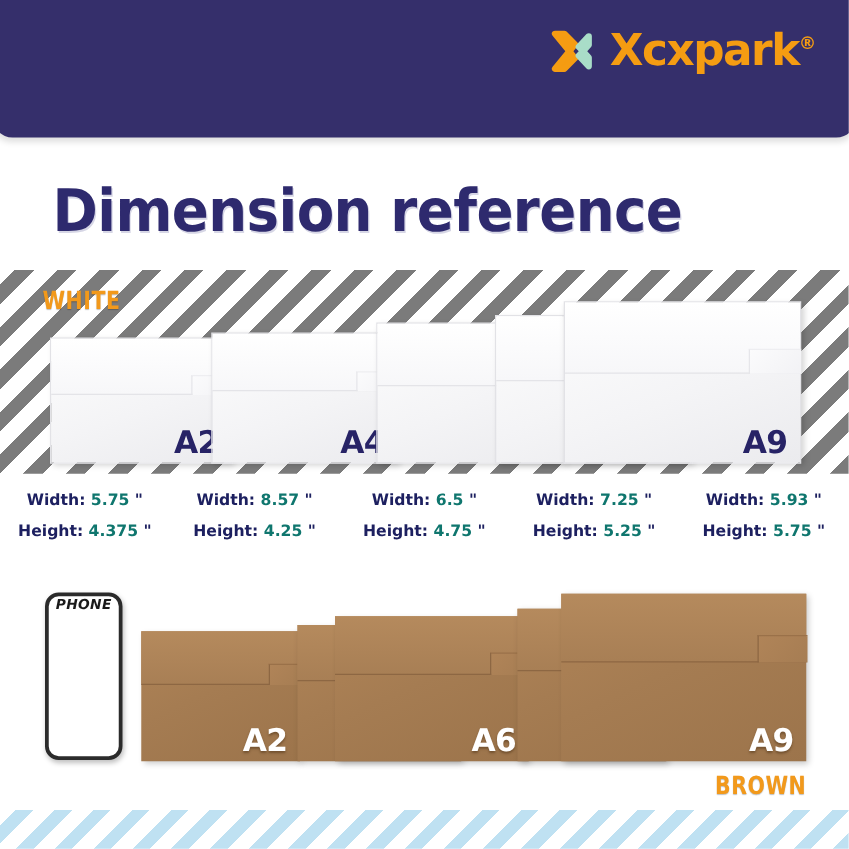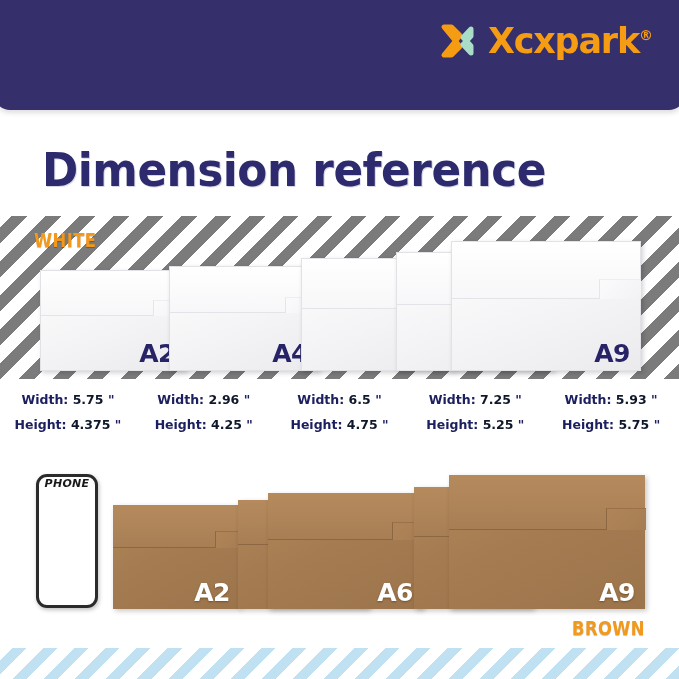--- a/index.html
+++ b/index.html
@@ -213,21 +213,21 @@
   }
   .dim-col {
     flex: 1 1 0;
     text-align: center;
     font-family: "DejaVu Sans", sans-serif;
     font-weight: bold;
     font-size: 12.5px;
     color: #1d2060;
     white-space: nowrap;
   }
-  .dim-num { color: #0f172a; }
+  .dim-num { color: #0f766e; }
   .dim-unit { color: #1d2060; }
 
   
   .phone {
     position: absolute;
     left: 36px;
     top: 474px;
     width: 56px;
     height: 128px;
     border: 3px solid #2b2b2b;
@@ -287,21 +287,21 @@
     <div class="flap"></div>
     <div class="env-size">A7</div>
   </div>
   <div class="env env-white" style="left:451px; top:241px; width:190px; height:130px;">
     <div class="flap"></div>
     <div class="env-size">A9</div>
   </div>
 
   <div class="dim-row" style="top:392px;">
     <div class="dim-col"><span>Width:</span> <span class="dim-num">5.75</span> <span class="dim-unit">"</span></div>
-    <div class="dim-col"><span>Width:</span> <span class="dim-num">2.96</span> <span class="dim-unit">"</span></div>
+    <div class="dim-col"><span>Width:</span> <span class="dim-num">8.57</span> <span class="dim-unit">"</span></div>
     <div class="dim-col"><span>Width:</span> <span class="dim-num">6.5</span> <span class="dim-unit">"</span></div>
     <div class="dim-col"><span>Width:</span> <span class="dim-num">7.25</span> <span class="dim-unit">"</span></div>
     <div class="dim-col"><span>Width:</span> <span class="dim-num">5.93</span> <span class="dim-unit">"</span></div>
   </div>
 
   <div class="dim-row" style="top:417px;">
     <div class="dim-col"><span>Height:</span> <span class="dim-num">4.375</span> <span class="dim-unit">"</span></div>
     <div class="dim-col"><span>Height:</span> <span class="dim-num">4.25</span> <span class="dim-unit">"</span></div>
     <div class="dim-col"><span>Height:</span> <span class="dim-num">4.75</span> <span class="dim-unit">"</span></div>
     <div class="dim-col"><span>Height:</span> <span class="dim-num">5.25</span> <span class="dim-unit">"</span></div>

